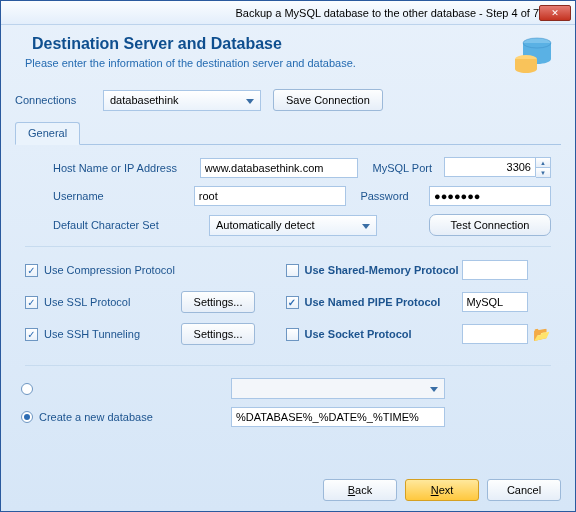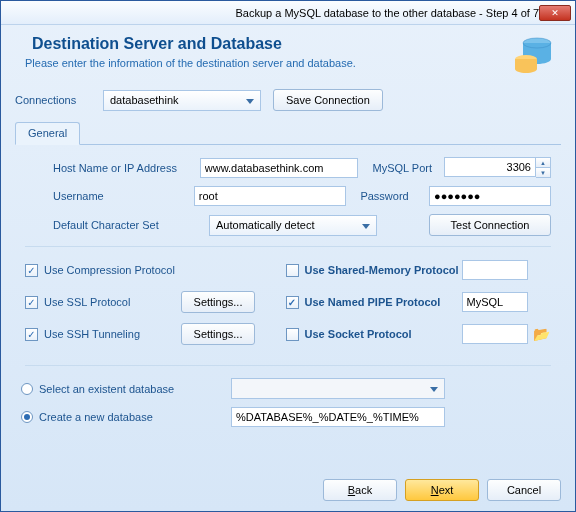--- a/index.html
+++ b/index.html
@@ -28,21 +28,21 @@
 .form-label2 { width: 76px; color: #1d548f; margin-left: 14px; }
 .input { height: 20px; border: 1px solid #a9c6e6; background: #fff; padding: 0 4px; color: #000; }
 .input-host { width: 168px; }
 .input-port-wrap { display:flex; }
 .input-port { width: 92px; text-align: right; }
 .spinner { display: flex; flex-direction: column; border: 1px solid #a9c6e6; border-left: none; }
 .spin-btn { width: 14px; height: 9px; background: linear-gradient(to bottom, #fff, #e6eef8); display:flex; align-items:center; justify-content:center; font-size:6px; color:#3a6ea5; cursor:pointer; }
 .spin-btn:first-child { border-bottom: 1px solid #a9c6e6; height:10px; }
 .input-user { width: 168px; }
 .input-pass { width: 122px; }
-.test-btn { width: 122px; margin-left:auto; }
+.test-btn { width: 122px; margin-left:auto;border-radius:7px; }
 .sep { height: 1px; background: #c7dbef; margin: 10px 0 12px 0; }
 .check { width: 13px; height: 13px; border: 1px solid #6d96c2; background: linear-gradient(to bottom,#fff,#e9f1fa); margin-right: 6px; display:flex; align-items:center; justify-content:center; color:#2e6db3; font-size:10px; }
 .checks { display:flex; }
 .check-col { flex:1; }
 .check-row { display:flex; align-items:center; margin-bottom:10px; height:22px; }
 .check-label { color:#1d548f; width: 156px; display:flex; align-items:center; }
 .check-label2 { color:#1d548f; display:flex; align-items:flex-start; width: 176px; font-weight: bold; }
 .settings-btn { width: 74px; height: 22px; }
 .proto-input { width: 66px; }
 .proto-input-wrap { display:flex; align-items:center; gap:6px; }
@@ -178,21 +178,20 @@
           </div>
         </div>
       </div>
 
       <div class="sep"></div>
     </div>
 
     <div class="db-row">
       <div class="db-label">
           <span class="radio"></span>
-          <span>Select an existent database</span>
         </div>
       <div class="dropdown disab">
           <span></span>
         </div>
     </div>
     <div class="db-row">
       <div class="db-label">
           <span class="radio sel"></span>
           <span>Create a new database</span>
         </div>

